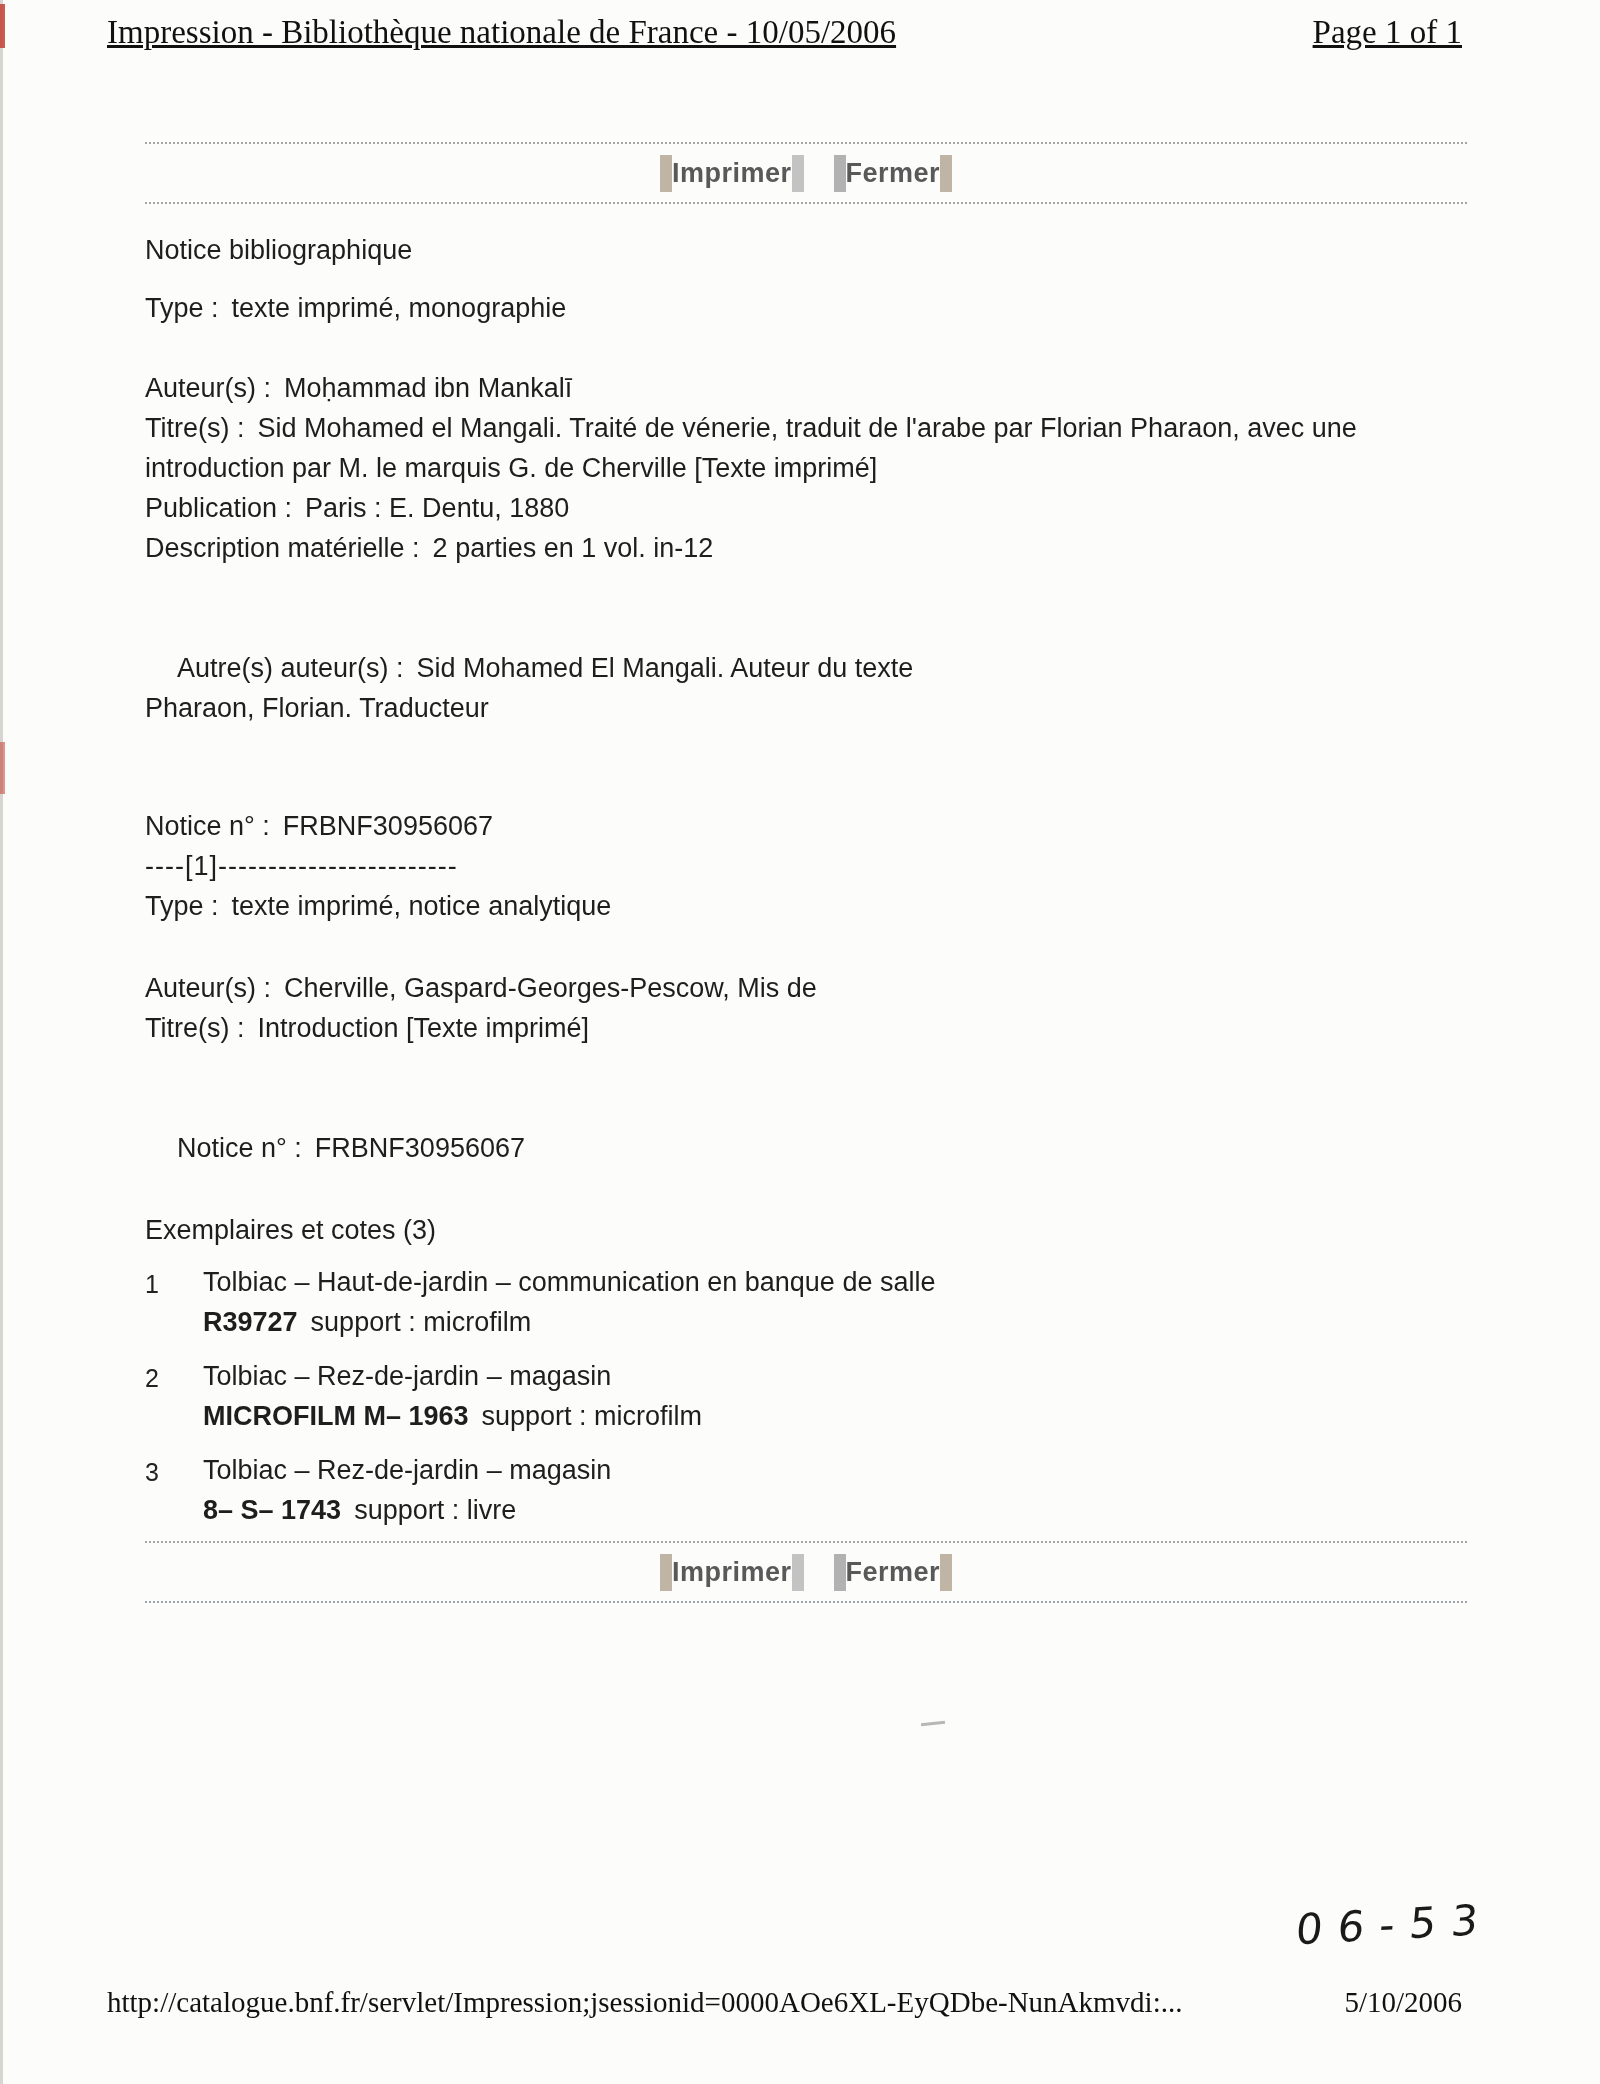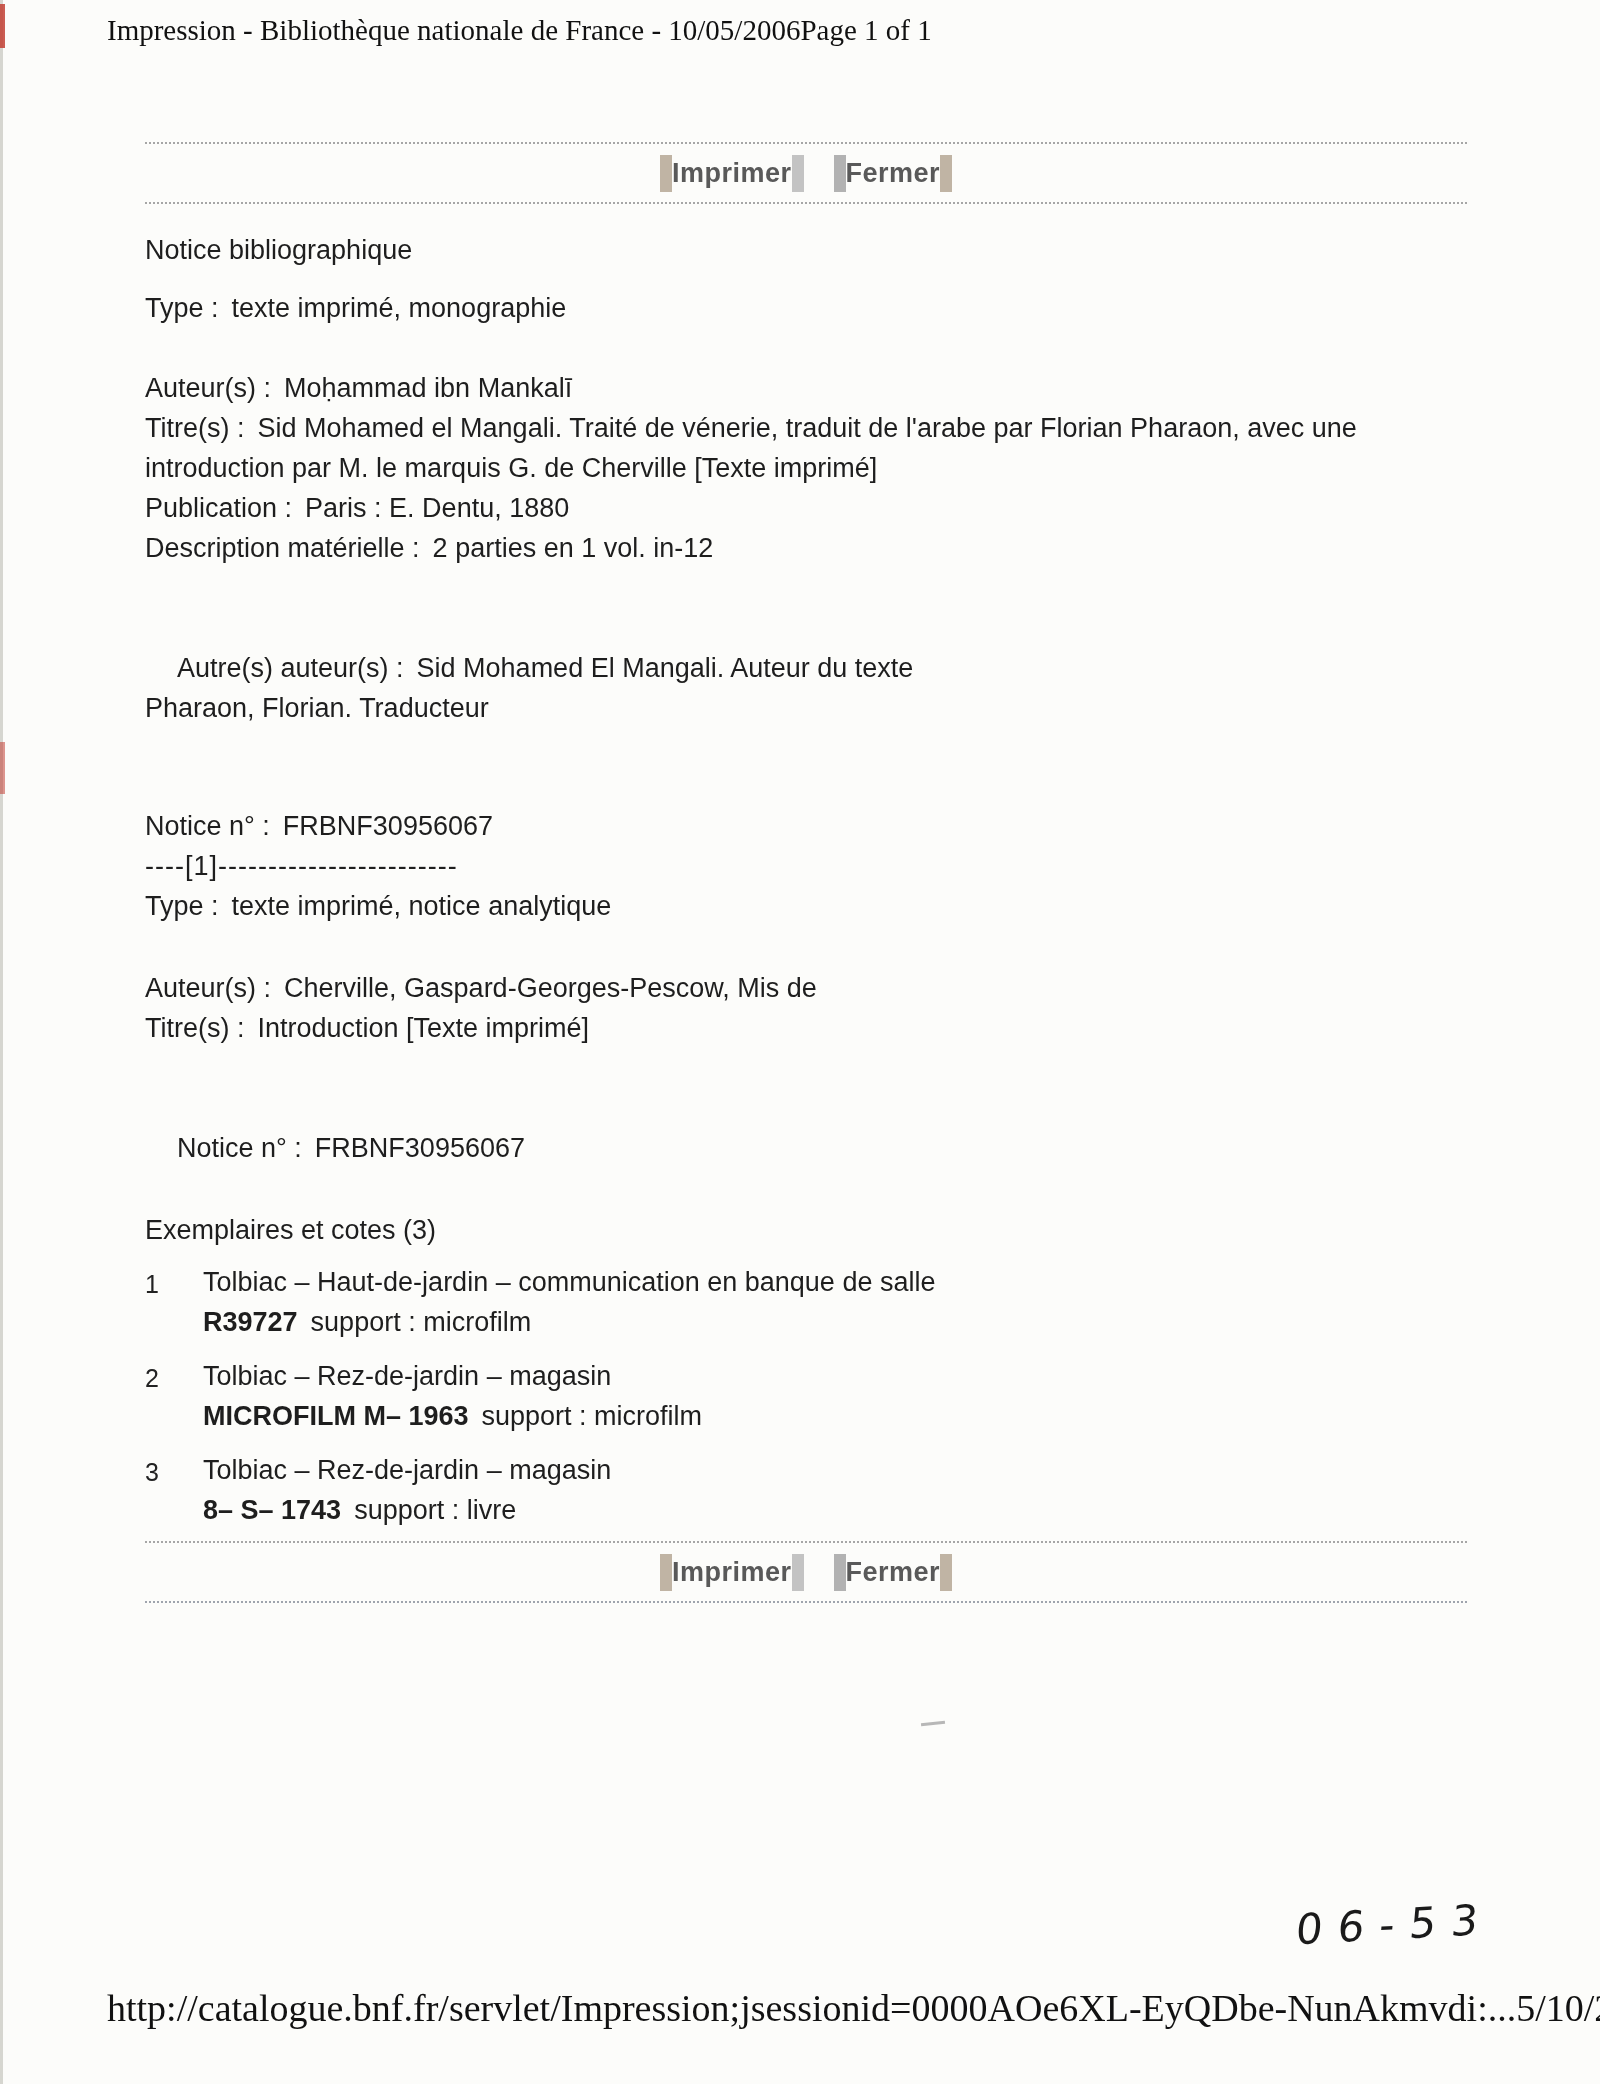--- a/index.html
+++ b/index.html
@@ -15,27 +15,27 @@
   
   .scan-edge { position:absolute; left:0; top:0; width:3px; height:2084px; background:#d6d6d0; }
   .red-mark { position:absolute; left:0; width:5px; background:#c24034; opacity:.85; }
   .red-mark.m1 { top:4px; height:44px; }
   .red-mark.m2 { top:742px; height:52px; opacity:.55; }
   .speck { position:absolute; background:#9a9a9a; opacity:.7; }
 
   
   .pg-header {
     position:absolute; left:107px; top:14px; right:138px;
-    display:flex; justify-content:flex-start; align-items:baseline;
-    font-family:"Liberation Serif", serif; font-size:29px; color:#111;
+    display:flex; justify-content:space-between; align-items:baseline;
+    font-family:"Liberation Serif", serif; font-size:33px; color:#111;text-decoration:underline;
   }
   .pg-footer {
     position:absolute; left:107px; top:1986px; right:138px;
     display:flex; justify-content:space-between; align-items:baseline;
-    font-family:"Liberation Serif", serif; font-size:38px; color:#111;
+    font-family:"Liberation Serif", serif; font-size:29px; color:#111;
     white-space:nowrap;
   }
 
   
   .content { position:absolute; left:145px; top:142px; width:1322px; }
   .rule { height:0; border-top:2px dotted #a6a6a6; }
   .rule.blue-tint { border-top-color:#9fa4ad; }
 
   .btnrow { display:flex; justify-content:center; align-items:center; height:58px; gap:30px; }
   .btn { display:inline-flex; align-items:center; cursor:pointer; }

